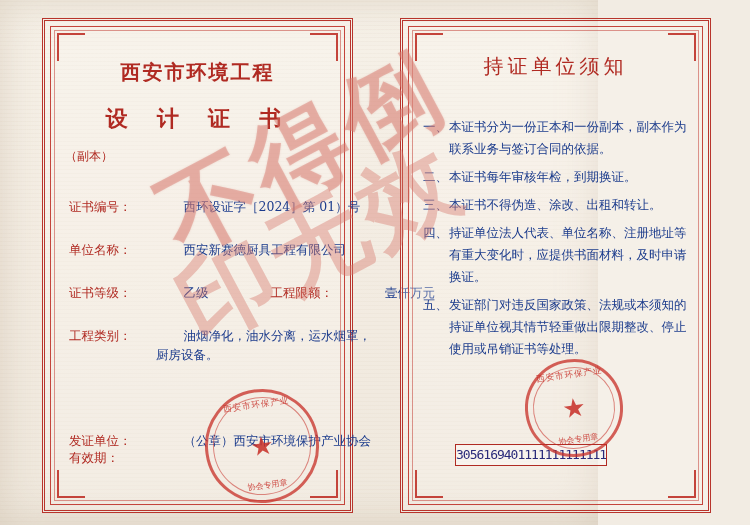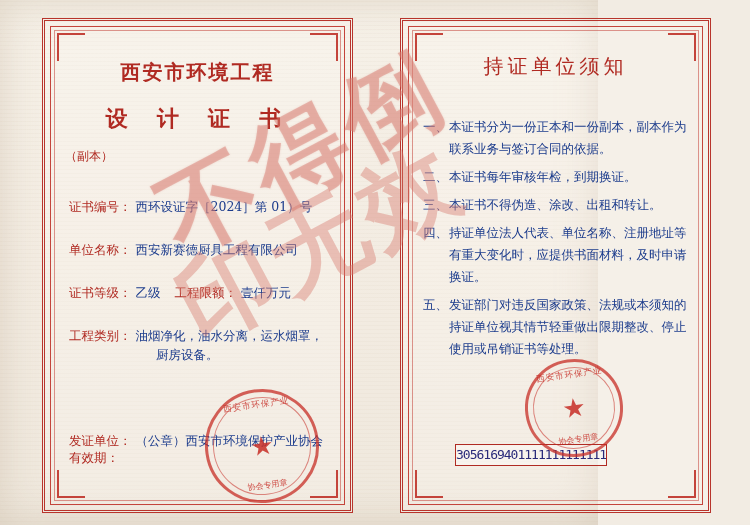--- a/index.html
+++ b/index.html
@@ -49,21 +49,21 @@
     letter-spacing:2px;
   }
   .title-line1{font-size:20px;margin-top:22px;}
   .title-line2{font-size:22px;margin-top:18px;letter-spacing:8px;font-family:Liberation Mono, monospace;}
   .title-sub{
     color:#b02a22;font-size:12px;margin-top:14px;
   }
 
   .field{
     color:#b02a22;font-size:12.5px;margin:0 0 0 4px;
-    display:flex;align-items:flex-end;white-space:nowrap;
+    display:flex;align-items:flex-end;white-space:nowrap;gap:48px;
   }
   .flab{flex:0 0 auto;}
   .fval{
     color:#1b3b8c;font-size:12.5px;margin-left:4px;
     border-bottom:none;
   }
   .fval.handwrite{font-family:"DejaVu Serif", serif;}
   .row-sp{margin-top:26px;}
   .row-sp-s{}
 

